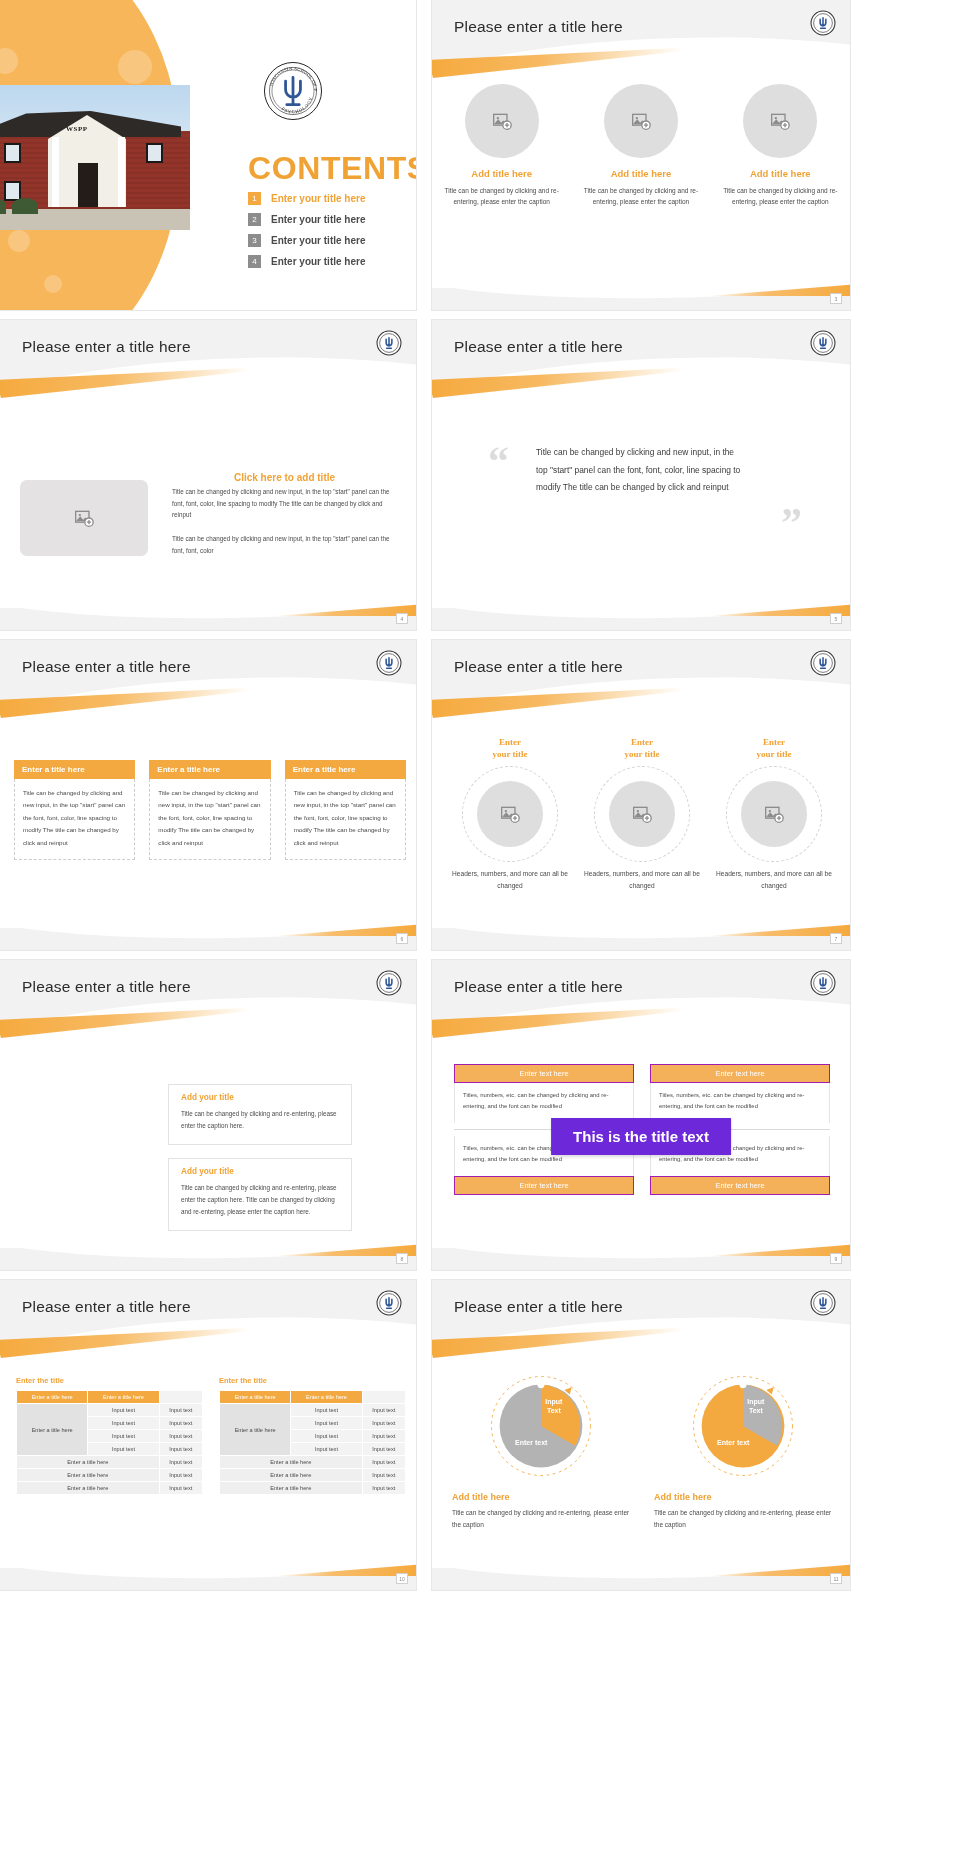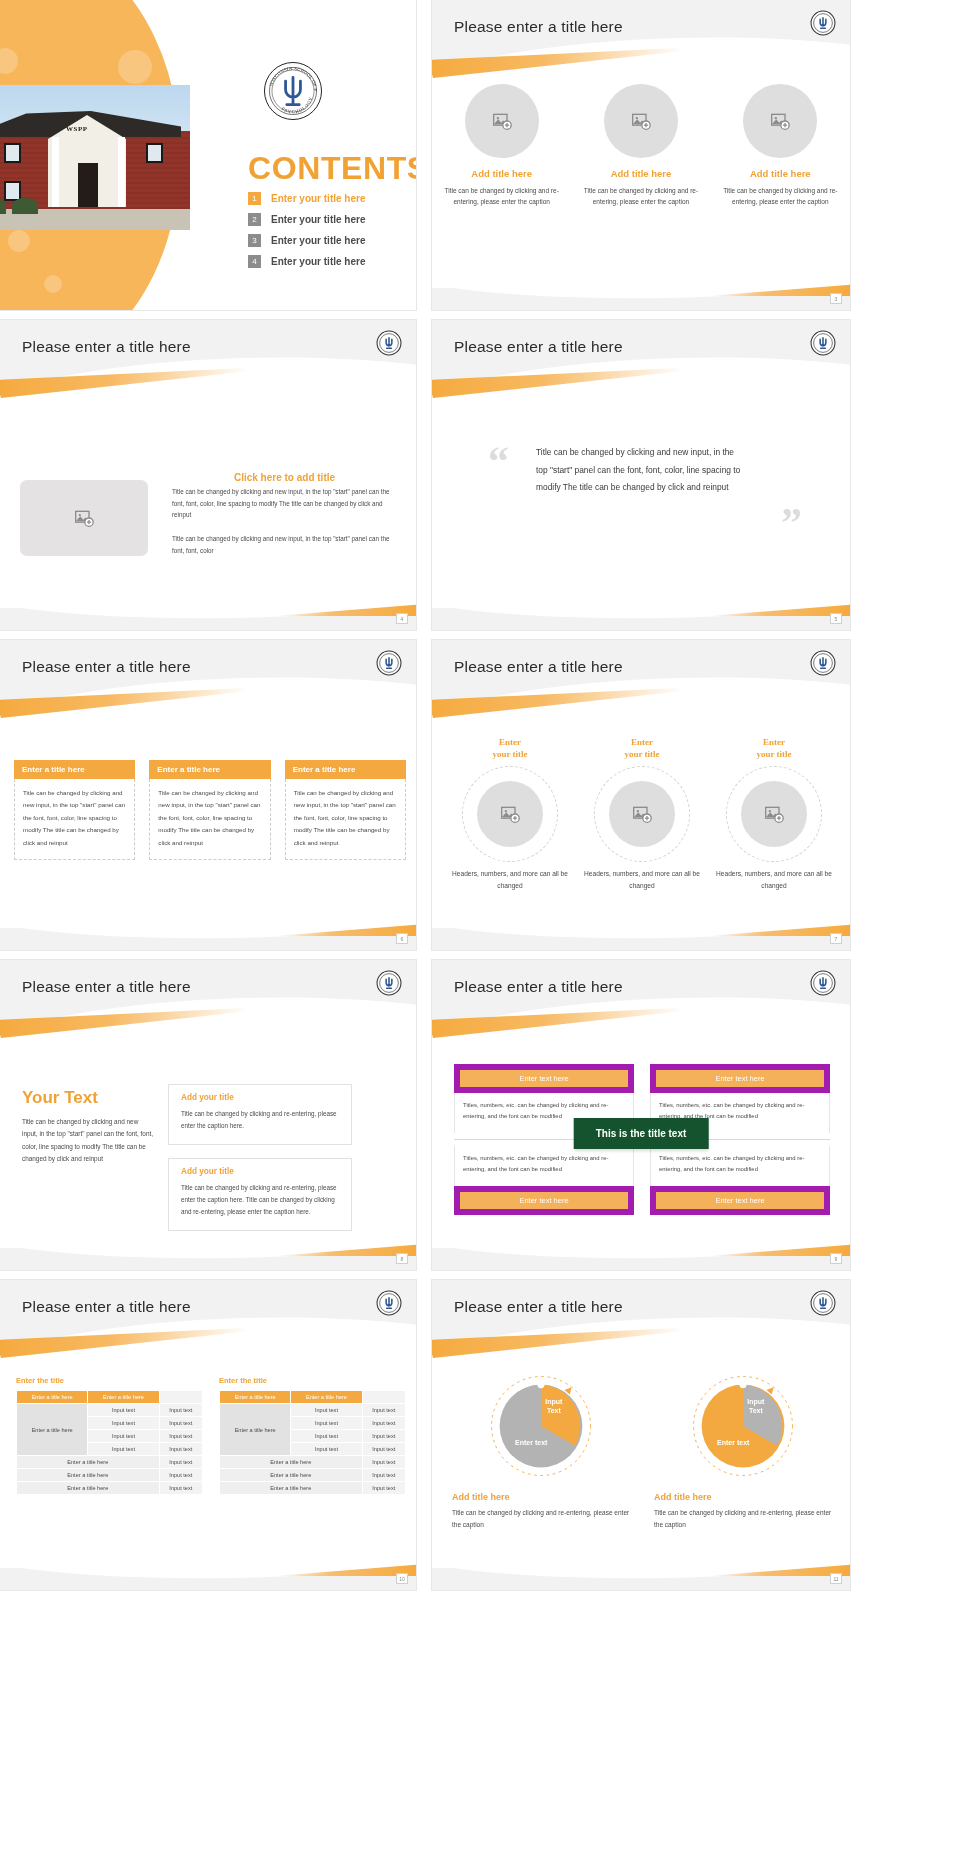--- a/index.html
+++ b/index.html
@@ -192,32 +192,32 @@
   .s8-box .h { font-size:8.2px; font-weight:bold; color:#f0a235; margin-bottom:6px; }
   .s8-box p { font-size:6.3px; color:#4a4a4a; line-height:1.9; }
   .s8-b1 { top:124px; }
   .s8-b2 { top:198px; }
 
   
   .s9 { position:absolute; left:22px; top:104px; width:376px; }
   .s9 .row { display:flex; gap:16px; }
   .s9 .bar {
     background:#f5b05a; color:#fff; font-size:7.5px; text-align:center; padding:4px 0;
-    border:6px solid #a21caf;
+    border:1px solid #a21caf;
   }
   .s9 .txt {
     font-size:5.9px; color:#4a4a4a; line-height:1.9; padding:7px 8px;
     border-left:1px solid #e5e5e5; border-right:1px solid #e5e5e5;
     min-height:40px;
   }
   .s9 .col { flex:1; }
   .s9 .midline { height:1px; background:#d9d9d9; margin:6px 0; }
   .s9-center {
     position:absolute; left:50%; top:158px; transform:translateX(-50%);
-    background:#14532d; color:#fff; font-size:10px; font-weight:bold;
+    background:#6d28d9; color:#fff; font-size:15px; font-weight:bold;
     padding:10px 22px; box-shadow:0 2px 3px rgba(0,0,0,.15); white-space:nowrap;
   }
 
   
   .s10 { position:absolute; left:16px; top:96px; width:390px; display:flex; gap:16px; }
   .s10 .tblwrap { flex:1; }
   .s10 .cap { font-size:7.5px; font-weight:bold; color:#f0a235; margin-bottom:5px; }
   table.mini { width:100%; border-collapse:collapse; }
   table.mini td, table.mini th {
     border:1px solid #ffffff; font-size:5.6px; color:#4a4a4a;
@@ -532,24 +532,20 @@
         <div class="curve"></div>
       </div>
     <div class="hdr-title">Please enter a title here</div>
     <div class="swoosh"></div>
     <svg class="logo" viewBox="0 0 100 100">
       <circle cx="50" cy="50" r="46" fill="#fff" stroke="#333" stroke-width="4"></circle>
       <circle cx="50" cy="50" r="36" fill="#fff" stroke="#333" stroke-width="2.5"></circle>
       <path d="M50 30 v32 M39 36 v13 a11 11 0 0 0 22 0 v-13 M41 70 h18" stroke="#2f5795" stroke-width="6" fill="none" stroke-linecap="round"></path>
     </svg>
 
-    <div class="s8-left">
-      <div class="big">Your Text</div>
-      <p>Title can be changed by clicking and new input, in the top "start" panel can the font, font, color, line spacing to modify The title can be changed by click and reinput</p>
-    </div>
     <div class="s8-box s8-b1">
       <div class="h">Add your title</div>
       <p>Title can be changed by clicking and re-entering, please enter the caption here.</p>
     </div>
     <div class="s8-box s8-b2">
       <div class="h">Add your title</div>
       <p>Title can be changed by clicking and re-entering, please enter the caption here. Title can be changed by clicking and re-entering, please enter the caption here.</p>
     </div>
 
     <div class="footer-sw"></div>

